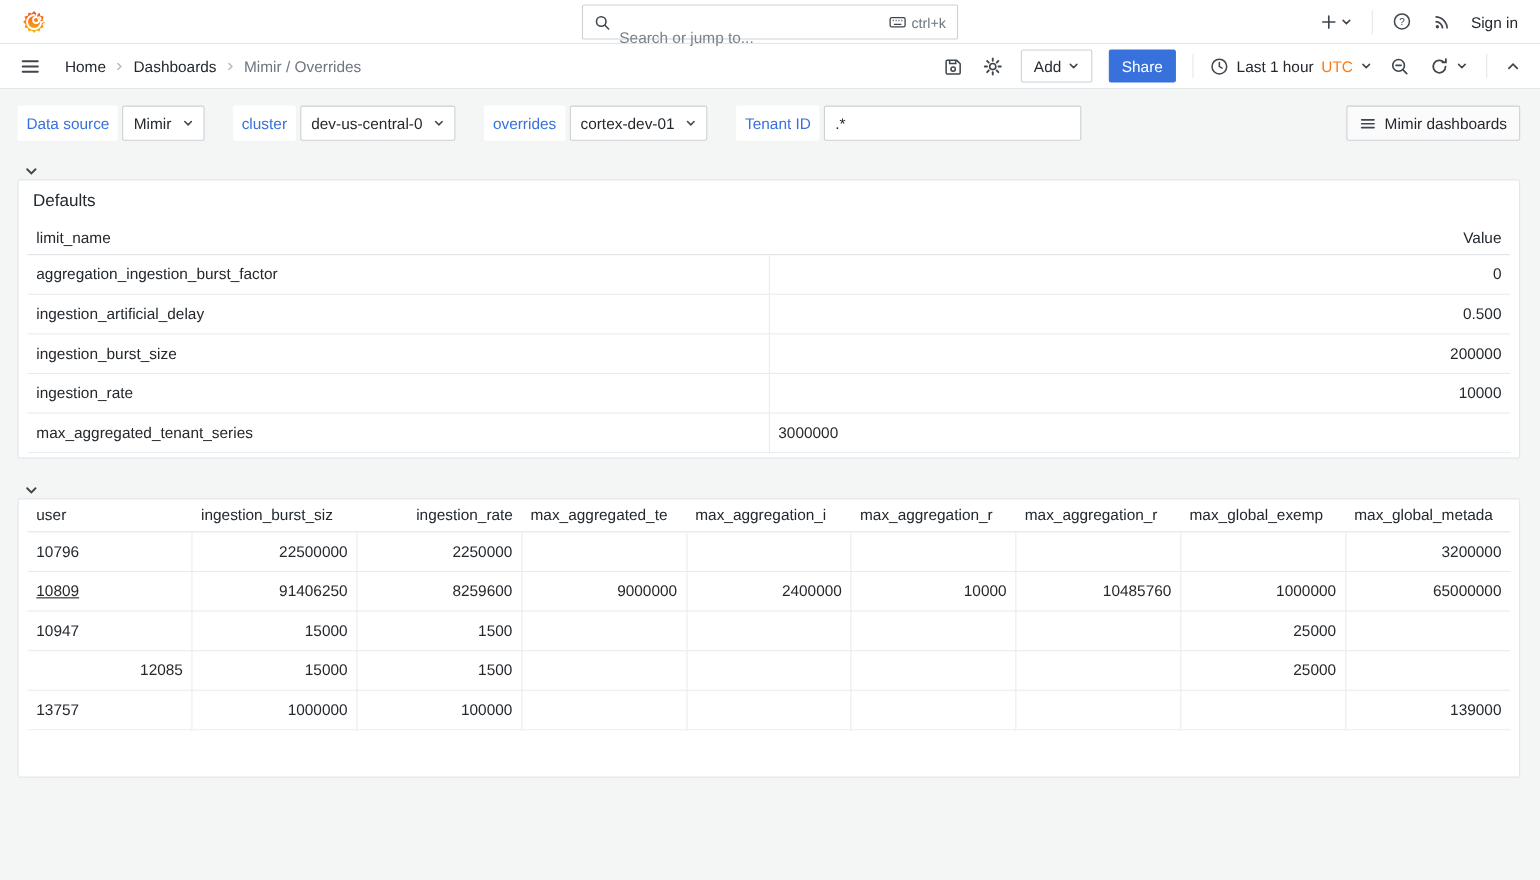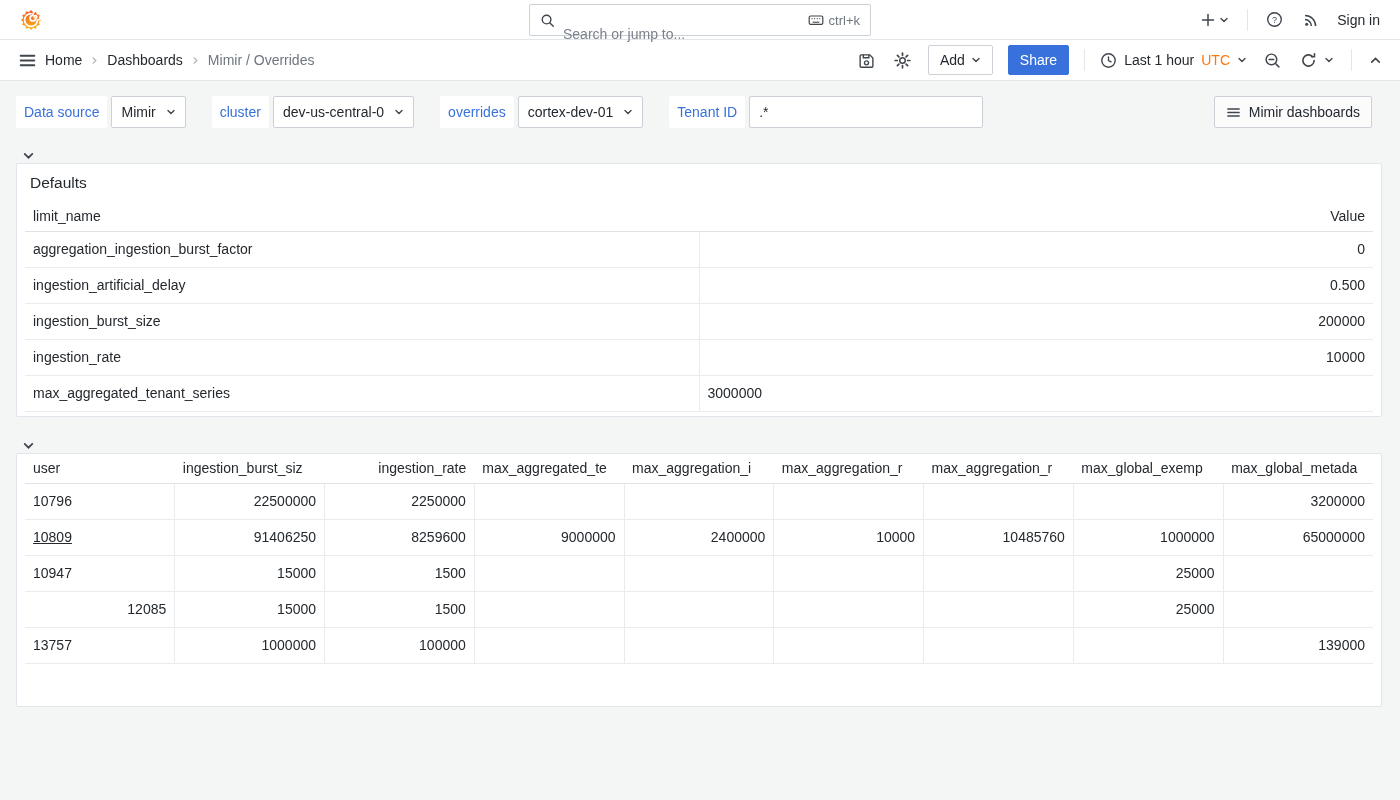--- a/index.html
+++ b/index.html
@@ -36,38 +36,38 @@
   }
   .searchbox input::placeholder{color:#7b828c;}
   .shortcut{display:flex; align-items:center; gap:5px; color:#6e7680; font-size:13px; white-space:nowrap;}
   .vdiv{width:1px; height:22px; background:var(--bar-border);}
   .iconbtn{display:flex; align-items:center; gap:3px; background:none; border:none; cursor:pointer; color:#40464d; padding:2px;}
   .signin{font-size:14px; color:var(--text); text-decoration:none; font-weight:400;}
 
   
   .toolbar{
     height:41px; background:#fff; border-bottom:1px solid var(--bar-border);
-    display:flex; align-items:center; padding:0 16px; 
+    display:flex; align-items:center; padding:0 16px; gap:14px;
   }
   .crumbs{display:flex; align-items:center; gap:8px; margin-left:6px;}
   .crumb{color:var(--text); text-decoration:none; cursor:pointer;}
   .crumb.current{color:var(--text2); cursor:default;}
   .crumb-sep{color:#b3b9c0;}
   .toolbar-right{margin-left:auto; display:flex; align-items:center; gap:15px;}
   .btn{
     height:30px; display:inline-flex; align-items:center; gap:6px;
     border:1px solid var(--ctrl-border); border-radius:2px; background:#fff;
     padding:0 11px; font:inherit; color:var(--text); cursor:pointer;
   }
   .btn-primary{background:var(--accent); border-color:var(--accent); color:#fff; font-weight:500;}
   .timepick{display:flex; align-items:center; gap:7px; background:none; border:none; font:inherit; cursor:pointer; color:var(--text);}
   .tz{color:var(--orange); font-weight:500;}
 
   
-  .page{padding:15px 28px 0 16px; background:var(--page-bg);}
+  .page{padding:15px 18px 0 16px; background:var(--page-bg);}
   .filters{display:flex; align-items:center; gap:26px;}
   .vargroup{display:flex; align-items:center; gap:4px;}
   .varlabel{
     height:32px; display:flex; align-items:center; padding:0 8px;
     background:#fff; border-radius:2px; color:var(--accent); font-weight:500; cursor:pointer;
   }
   .varselect{
     height:32px; display:flex; align-items:center; gap:10px; padding:0 9px;
     background:#fff; border:1px solid var(--ctrl-border); border-radius:2px; cursor:pointer;
   }

